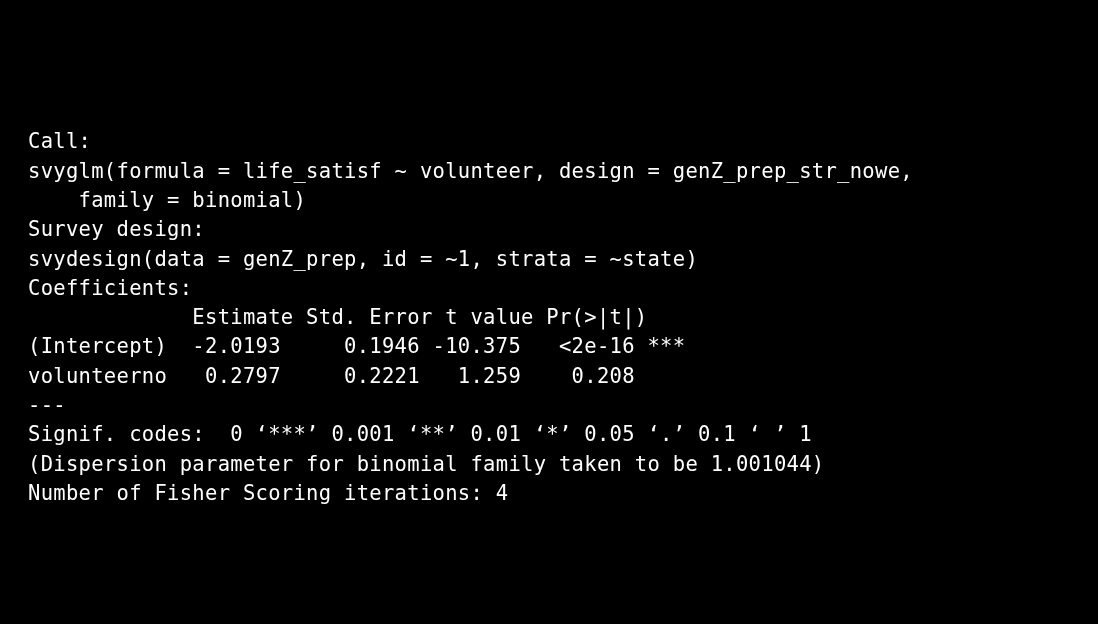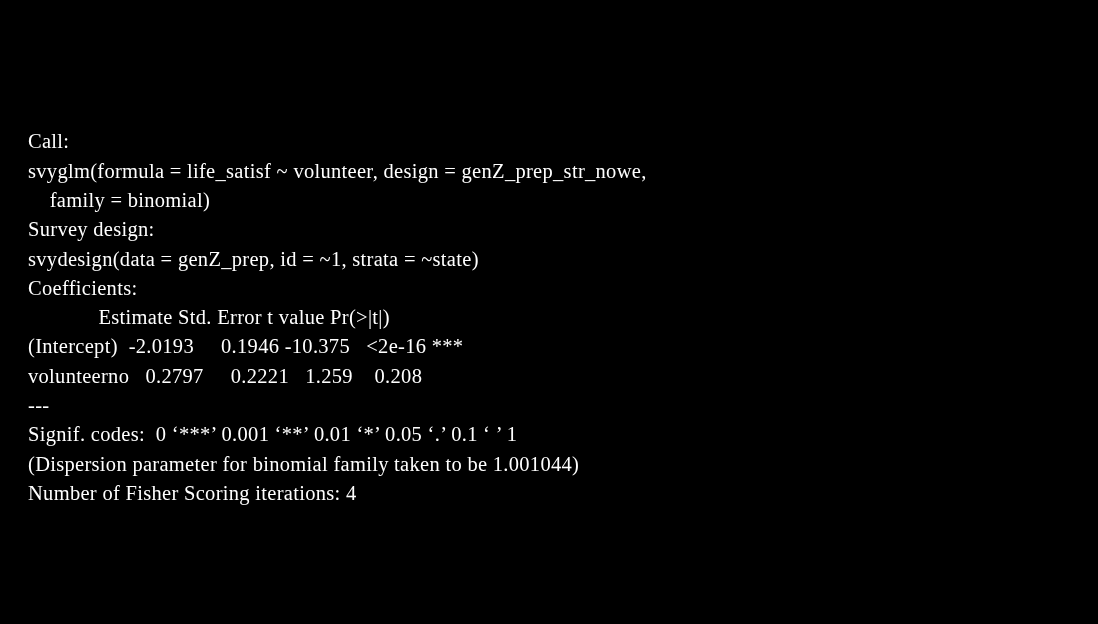--- a/index.html
+++ b/index.html
@@ -12,21 +12,20 @@
       color: #ffffff;
       font-family: "Menlo", "Consolas", "DejaVu Sans Mono", "Courier New", monospace;
       font-size: 20.5px;
       line-height: 1.43;
       padding: 10px 28px;
       white-space: pre;
       letter-spacing: 0.3px;
     }
     .output {
       display: block;
-      font-family: Liberation Serif, serif;
     }
   </style>
 </head>
 <body>
 
 
 
 <span class="output">Call:</span><span class="output">svyglm(formula = life_satisf ~ volunteer, design = genZ_prep_str_nowe, </span><span class="output">    family = binomial)</span><span class="output"></span><span class="output">Survey design:</span><span class="output">svydesign(data = genZ_prep, id = ~1, strata = ~state)</span><span class="output"></span><span class="output">Coefficients:</span><span class="output">             Estimate Std. Error t value Pr(&gt;|t|)    </span><span class="output">(Intercept)  -2.0193     0.1946 -10.375   &lt;2e-16 ***</span><span class="output">volunteerno   0.2797     0.2221   1.259    0.208    </span><span class="output">---</span><span class="output">Signif. codes:  0 ‘***’ 0.001 ‘**’ 0.01 ‘*’ 0.05 ‘.’ 0.1 ‘ ’ 1</span><span class="output"></span><span class="output">(Dispersion parameter for binomial family taken to be 1.001044)</span><span class="output"></span><span class="output">Number of Fisher Scoring iterations: 4</span>
 
 

